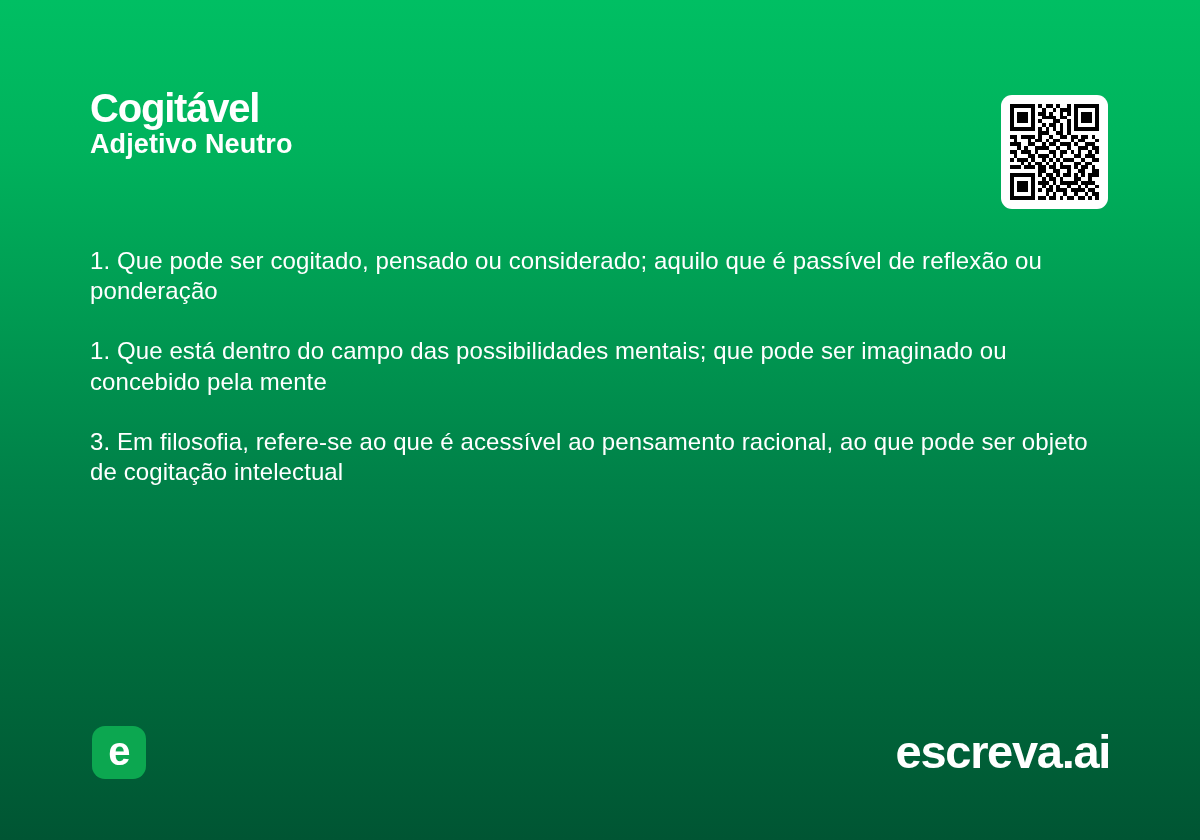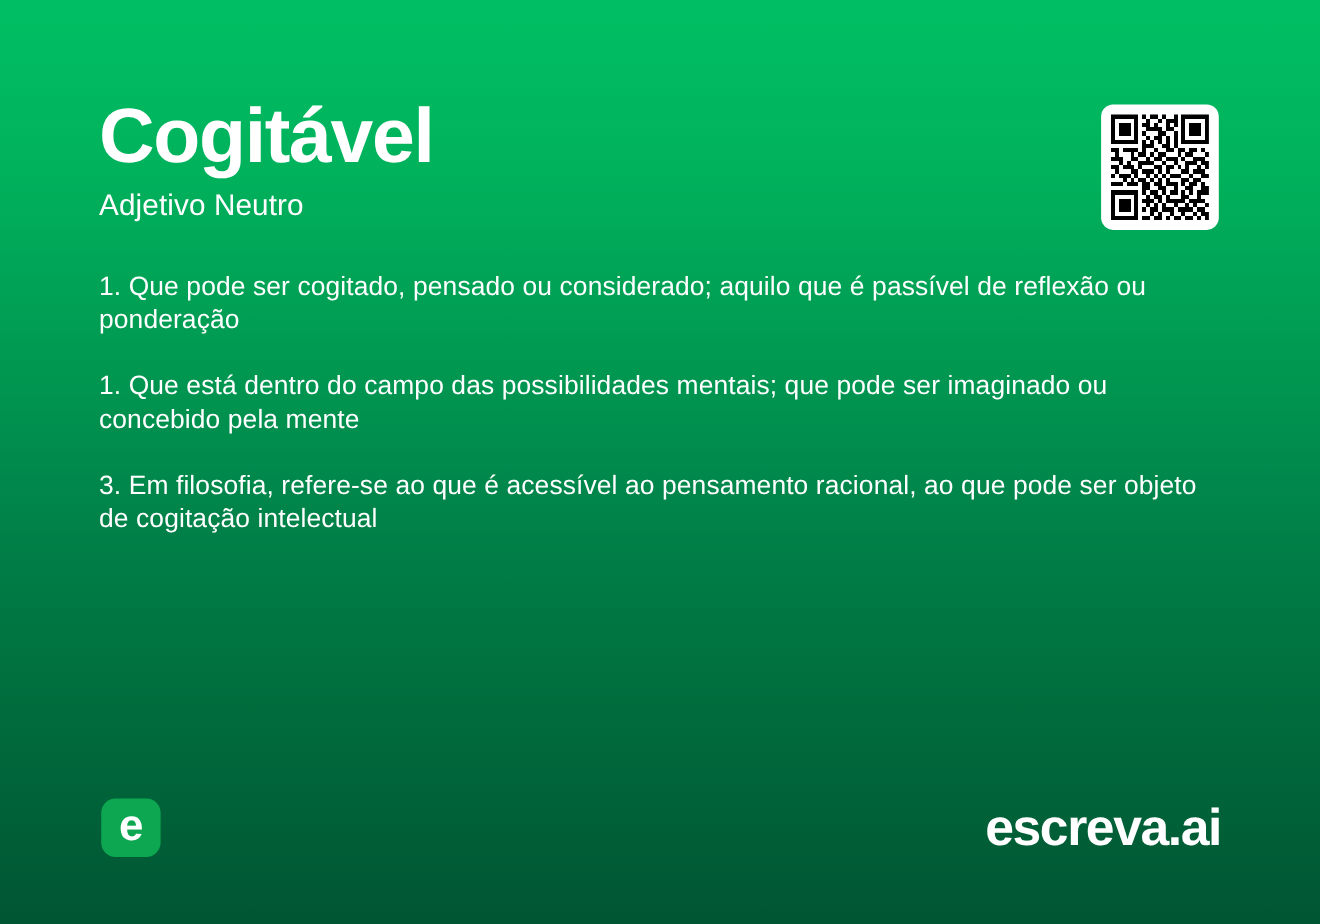--- a/index.html
+++ b/index.html
@@ -25,32 +25,32 @@
 
   
   .header {
     position:absolute;
     left:90px;
     top:88px;
     width:880px;
   }
 
   .word-title {
-    font-size:70px;
+    font-size:40px;
     font-weight:bold;
     color:#ffffff;
     letter-spacing:-1.2px;
     line-height:1.0;
     white-space:nowrap;
   }
 
   .word-class {
-    margin-top:14px;
+    margin-top:2px;
     font-size:27px;
-    font-weight:400;
+    font-weight:700;
     color:#ffffff;
     letter-spacing:0.1px;
     line-height:1.1;
   }
 
   
   .qr-card {
     position:absolute;
     left:1001px;
     top:95px;

